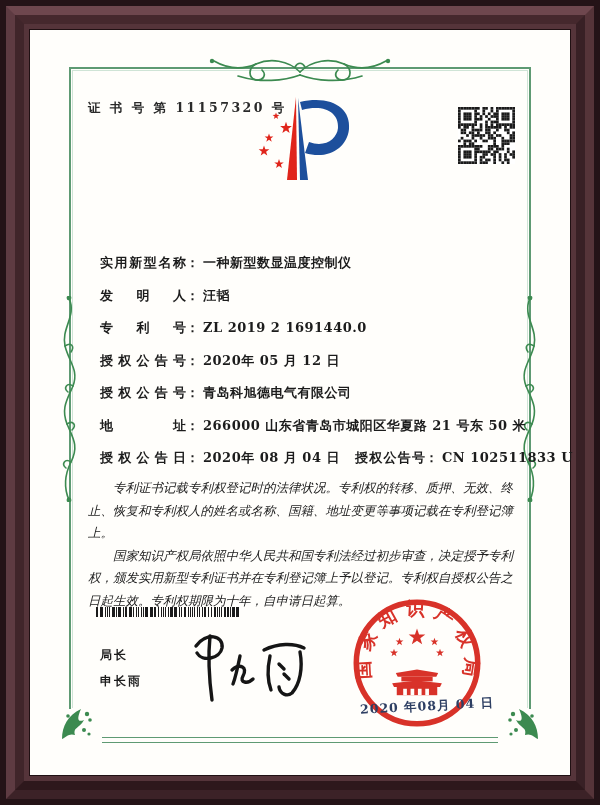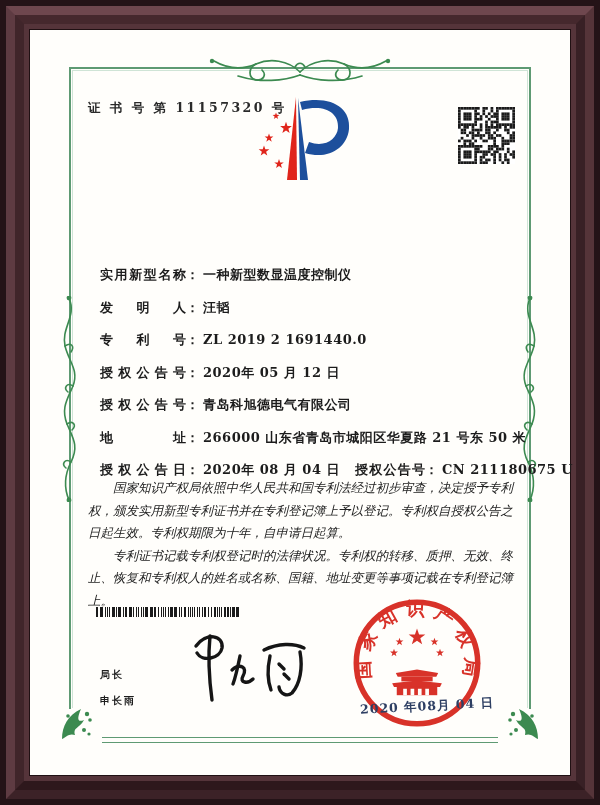--- a/index.html
+++ b/index.html
@@ -20,34 +20,34 @@
   .bottom-line{position:absolute;left:72px;top:707px;width:396px;height:4px;
                border-top:1.6px solid #5e9a73;border-bottom:1.6px solid #5e9a73;}
   .ornament{position:absolute;color:#3c8a50;}
   
   .cert-no{position:absolute;left:58px;top:70px;font-size:12.5px;letter-spacing:2.5px;
            color:#2a2a2a;font-weight:600;}
   .logo{position:absolute;left:215px;top:64px;width:115px;height:88px;}
   .qr{position:absolute;left:428px;top:77px;width:57px;height:57px;}
   .title{position:absolute;left:0;top:155px;width:540px;text-align:center;
          font-size:30px;font-weight:700;letter-spacing:7px;color:#111;}
-  .fields{position:absolute;left:70px;top:224px;width:420px;font-size:13px;color:#1c1c1c;margin-top:12px;}
+  .fields{position:absolute;left:70px;top:224px;width:420px;font-size:13px;color:#1c1c1c;}
   .frow{height:32.5px;white-space:nowrap;}
   .flabel{display:inline-block;width:86px;text-align:justify;text-align-last:justify;
           font-weight:700;vertical-align:top;}
   .fcolon{font-weight:700;}
   .fvalue{font-weight:700;margin-left:4px;letter-spacing:.5px;}
   .fvalue.w1{display:inline-block;width:146px;}
   .flabel.w2{width:70px;margin-left:6px;}
   .body-text{position:absolute;left:58px;top:447px;width:426px;font-size:12.5px;
              line-height:22.5px;color:#222;}
   .body-text p{margin:0;text-indent:2em;font-style:italic;}
   .barcode{position:absolute;left:66px;top:577px;width:143px;height:10px;}
-  .officer{position:absolute;left:70px;top:632px;font-family:"Liberation Sans","DejaVu Sans",sans-serif;
-           font-size:10px;font-weight:700;color:#1e1e1e;letter-spacing:2px;line-height:26px;}
+  .officer{position:absolute;left:70px;top:612px;font-family:"Liberation Sans","DejaVu Sans",sans-serif;
+           font-size:12px;font-weight:700;color:#1e1e1e;letter-spacing:2px;line-height:26px;}
   .signature{position:absolute;left:148px;top:594px;width:140px;height:82px;}
   .seal{position:absolute;left:318px;top:564px;width:138px;height:138px;opacity:.95;}
   .seal-date{position:absolute;left:330px;top:668px;width:140px;font-size:12.5px;font-weight:600;
              color:#2e3f63;transform:rotate(-3deg);letter-spacing:1px;}
   svg{display:block;}
 </style>
 </head>
 <body>
 
 <div class="stage">
@@ -408,27 +408,27 @@
       <div class="frow">
         <span class="flabel">授权公告号</span><span class="fcolon">：</span><span class="fvalue">2020年 05 月 12 日</span>
       </div>
       <div class="frow">
         <span class="flabel">授权公告号</span><span class="fcolon">：</span><span class="fvalue">青岛科旭德电气有限公司</span>
       </div>
       <div class="frow">
         <span class="flabel">地址</span><span class="fcolon">：</span><span class="fvalue">266000 山东省青岛市城阳区华夏路 21 号东 50 米</span>
       </div>
       <div class="frow">
-        <span class="flabel">授权公告日</span><span class="fcolon">：</span><span class="fvalue w1">2020年 08 月 04 日</span><span class="flabel w2">授权公告号</span><span class="fcolon">：</span><span class="fvalue">CN 211180675 U</span>
+        <span class="flabel">授权公告日</span><span class="fcolon">：</span><span class="fvalue w1">2020年 08 月 04 日</span><span class="flabel w2">授权公告号</span><span class="fcolon">：</span><span class="fvalue">CN 102511833 U</span>
       </div>
     </div>
 
     <div class="body-text">
+      <p>专利证书记载专利权登记时的法律状况。专利权的转移、质押、无效、终止、恢复和专利权人的姓名或名称、国籍、地址变更等事项记载在专利登记簿上。</p>
       <p>国家知识产权局依照中华人民共和国专利法经过初步审查，决定授予专利权，颁发实用新型专利证书并在专利登记簿上予以登记。专利权自授权公告之日起生效。专利权期限为十年，自申请日起算。</p>
-      <p>专利证书记载专利权登记时的法律状况。专利权的转移、质押、无效、终止、恢复和专利权人的姓名或名称、国籍、地址变更等事项记载在专利登记簿上。</p>
     </div>
 
     <svg class="barcode" id="barcode-svg" viewBox="0 0 143 10">
         <rect x="0" y="0" width="2" height="10" fill="#1b1b1b"></rect>
         <rect x="4" y="0" width="3" height="10" fill="#1b1b1b"></rect>
         <rect x="9" y="0" width="1" height="10" fill="#1b1b1b"></rect>
         <rect x="11" y="0" width="1" height="10" fill="#1b1b1b"></rect>
         <rect x="13" y="0" width="1" height="10" fill="#1b1b1b"></rect>
         <rect x="16" y="0" width="3" height="10" fill="#1b1b1b"></rect>
         <rect x="20" y="0" width="1" height="10" fill="#1b1b1b"></rect>

